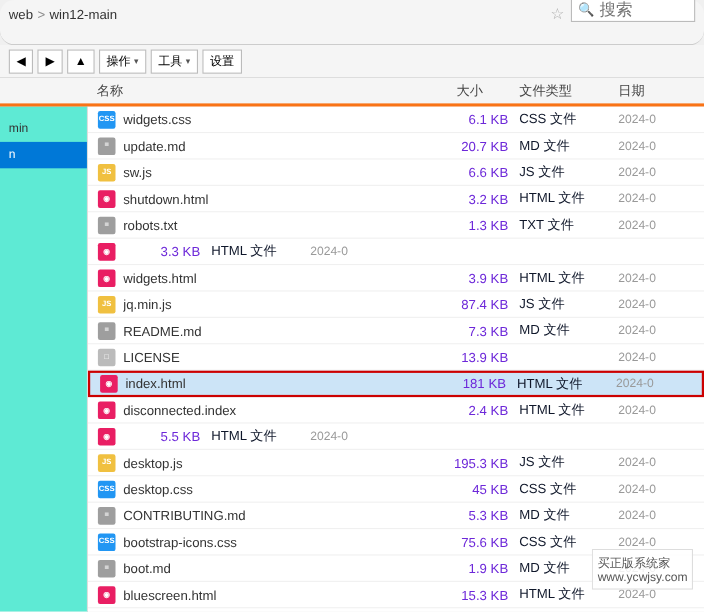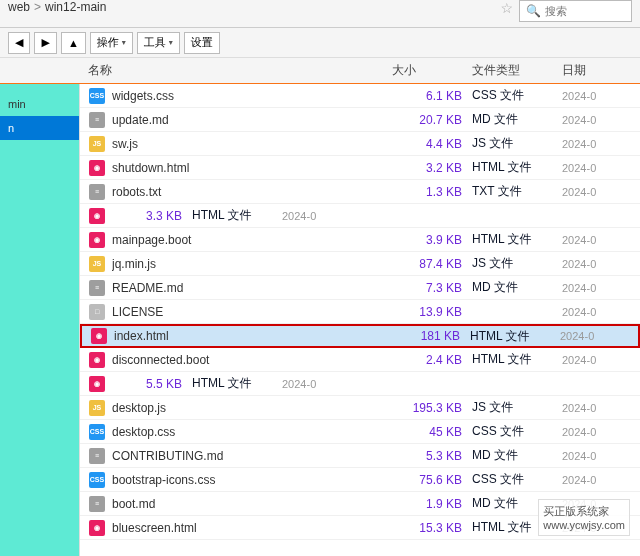--- a/index.html
+++ b/index.html
@@ -11,24 +11,25 @@
       height: 556px;
       overflow: hidden;
       color: #222;
     }
 
     
     .address-bar {
       background: #f5f5f5;
       border-bottom: 1px solid #ccc;
       display: flex;
-      align-items: flex-start;
-      padding: 0 8px;
+      align-items: flex-end;
+      padding: 20px 8px;
       gap: 6px;
       height: 28px;
+      border-radius: 13px;
     }
     .breadcrumb-path {
       display: flex;
       align-items: center;
       gap: 4px;
       flex: 1;
       font-size: 12px;
       color: #333;
     }
     .breadcrumb-sep {
@@ -44,21 +45,21 @@
       align-items: center;
       border: 1px solid #bbb;
       background: white;
       padding: 2px 6px;
       gap: 4px;
       height: 22px;
     }
     .search-box input {
       border: none;
       outline: none;
-      font-size: 11px;
+      font-size: 15px;
       width: 80px;
       background: transparent;
     }
 
     
     .toolbar {
       background: #f5f5f5;
       border-bottom: 1px solid #ddd;
       display: flex;
       align-items: center;
@@ -86,28 +87,28 @@
     .main-layout {
       display: flex;
       height: calc(556px - 28px - 30px - 26px);
     }
 
     
     .file-list-header {
       display: flex;
       align-items: center;
       background: #f5f5f5;
-      border-bottom: 1px solid #f97316;
+      border-bottom: 3px solid #f97316;
       padding: 4px 8px 4px 88px;
       height: 26px;
       font-size: 12px;
       color: #444;
     }
     .col-name { flex: 1; }
-    .col-size { width: 80px; text-align: left; padding-right: 10px; }
+    .col-size { width: 80px; text-align: center; padding-right: 10px; }
     .col-type { width: 90px; }
     .col-date { width: 70px; }
 
     
     .sidebar {
       width: 80px;
       background: #5eead4;
       border-right: 1px solid #ddd;
       padding: 8px 0;
       flex-shrink: 0;
@@ -260,21 +261,21 @@
     <span class="file-name">update.md</span>
     <span class="file-size">20.7 KB</span>
     <span class="file-type">MD 文件</span>
     <span class="file-date">2024-0</span>
   </div>
         <div class="file-row">
     <div class="file-icon">
       <div style="width:16px;height:16px;background:#f0c040;border-radius:2px;display:flex;align-items:center;justify-content:center;font-size:7px;color:white;font-weight:bold;flex-shrink:0;">JS</div>
     </div>
     <span class="file-name">sw.js</span>
-    <span class="file-size">4.4 KB</span>
+    <span class="file-size">6.6 KB</span>
     <span class="file-type">JS 文件</span>
     <span class="file-date">2024-0</span>
   </div>
         <div class="file-row">
     <div class="file-icon">
       <div style="width:16px;height:16px;background:#E91E63;border-radius:2px;display:flex;align-items:center;justify-content:center;font-size:7px;color:white;font-weight:bold;flex-shrink:0;">◉</div>
     </div>
     <span class="file-name">shutdown.html</span>
     <span class="file-size">3.2 KB</span>
     <span class="file-type">HTML 文件</span>
@@ -294,21 +295,21 @@
       <div style="width:16px;height:16px;background:#E91E63;border-radius:2px;display:flex;align-items:center;justify-content:center;font-size:7px;color:white;font-weight:bold;flex-shrink:0;">◉</div>
     </div>
     <span class="file-size">3.3 KB</span>
     <span class="file-type">HTML 文件</span>
     <span class="file-date">2024-0</span>
   </div>
         <div class="file-row">
     <div class="file-icon">
       <div style="width:16px;height:16px;background:#E91E63;border-radius:2px;display:flex;align-items:center;justify-content:center;font-size:7px;color:white;font-weight:bold;flex-shrink:0;">◉</div>
     </div>
-    <span class="file-name">mainpage.boot</span>
+    <span class="file-name">widgets.html</span>
     <span class="file-size">3.9 KB</span>
     <span class="file-type">HTML 文件</span>
     <span class="file-date">2024-0</span>
   </div>
         <div class="file-row">
     <div class="file-icon">
       <div style="width:16px;height:16px;background:#f0c040;border-radius:2px;display:flex;align-items:center;justify-content:center;font-size:7px;color:white;font-weight:bold;flex-shrink:0;">JS</div>
     </div>
     <span class="file-name">jq.min.js</span>
     <span class="file-size">87.4 KB</span>
@@ -339,21 +340,21 @@
     </div>
     <span class="file-name">index.html</span>
     <span class="file-size">181 KB</span>
     <span class="file-type">HTML 文件</span>
     <span class="file-date">2024-0</span>
   </div>
         <div class="file-row">
     <div class="file-icon">
       <div style="width:16px;height:16px;background:#E91E63;border-radius:2px;display:flex;align-items:center;justify-content:center;font-size:7px;color:white;font-weight:bold;flex-shrink:0;">◉</div>
     </div>
-    <span class="file-name">disconnected.boot</span>
+    <span class="file-name">disconnected.index</span>
     <span class="file-size">2.4 KB</span>
     <span class="file-type">HTML 文件</span>
     <span class="file-date">2024-0</span>
   </div>
         <div class="file-row">
     <div class="file-icon">
       <div style="width:16px;height:16px;background:#E91E63;border-radius:2px;display:flex;align-items:center;justify-content:center;font-size:7px;color:white;font-weight:bold;flex-shrink:0;">◉</div>
     </div>
     <span class="file-size">5.5 KB</span>
     <span class="file-type">HTML 文件</span>

